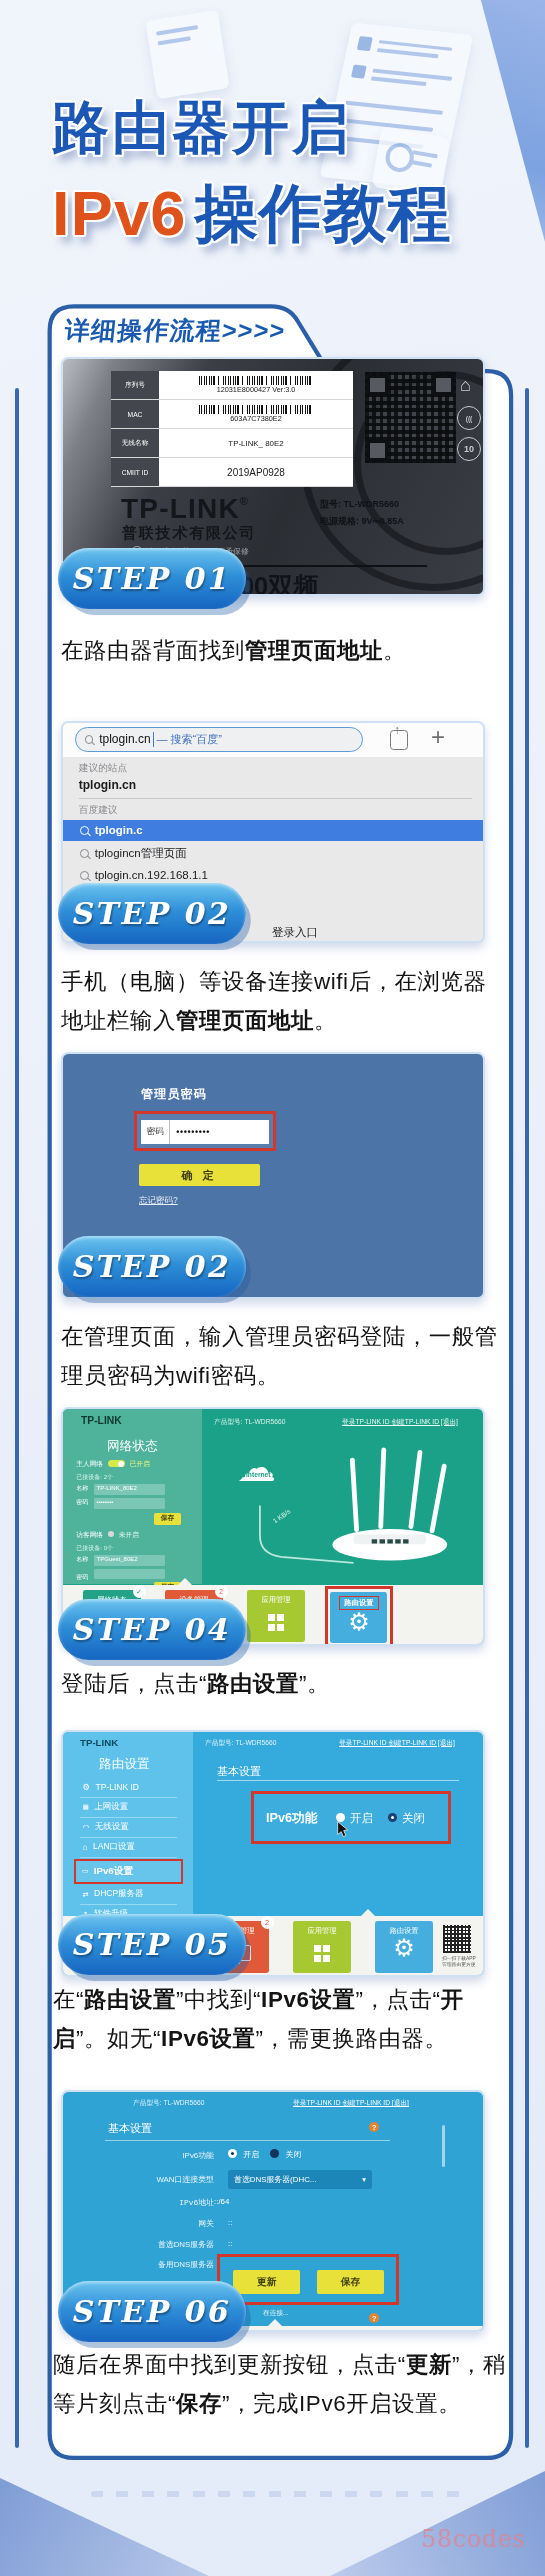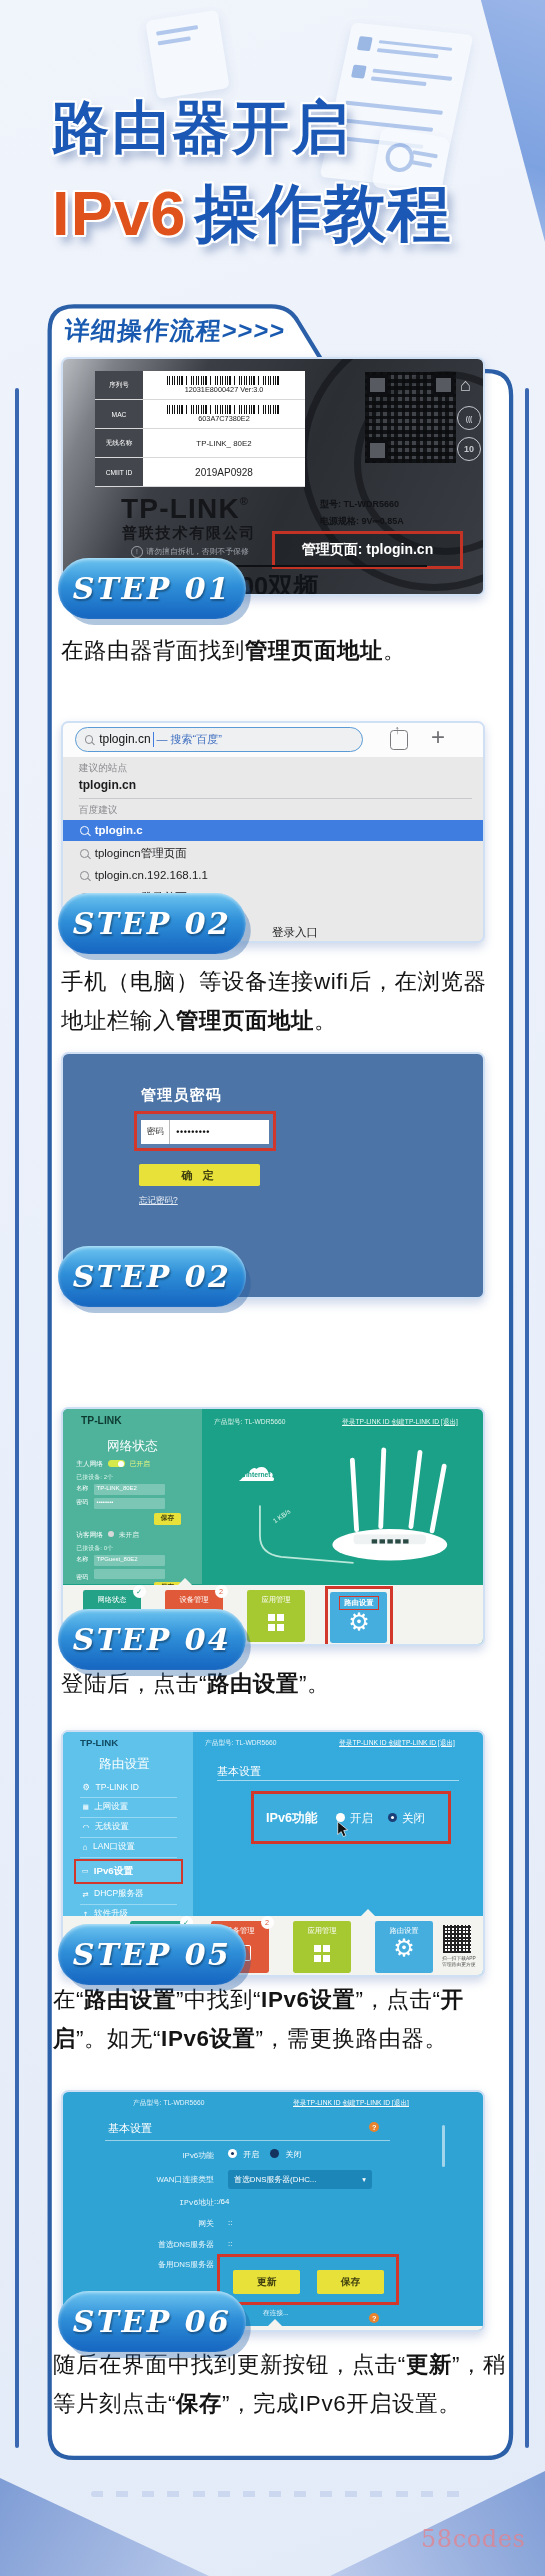--- a/index.html
+++ b/index.html
@@ -30,21 +30,21 @@
   .title2 .rest{color:#1b57b4;margin-left:8.5px;}
   
   .accent-line{width:4.2px;border-radius:2.4px;background:#3a67b2;}
   .flow-tab{left:65px;top:314px;font-size:25px;font-weight:bold;color:#195ab0;transform:skewX(-6deg);letter-spacing:1.2px;}
   
   .shot{position:absolute;left:61px;width:424px;border-radius:7.3px;overflow:hidden;
     border:2.4px solid #cfe0f5;box-shadow:0 4.8px 9.7px rgba(90,120,180,.28);box-sizing:border-box;}
   .badge{position:absolute;left:58px;width:188px;height:61px;border-radius:31.5px;z-index:5;
     background:linear-gradient(180deg,#6cc4f0 0%,#2f8fd8 45%,#1565c0 100%);
     box-shadow:6px 7.3px 0 -1.2px rgba(30,90,160,.35),inset 0 1.8px 3.6px rgba(255,255,255,.5);
-    display:flex;align-items:center;justify-content:center;margin-top:10px;}
+    display:flex;align-items:center;justify-content:center;}
   .badge span{font:italic 900 30px "DejaVu Serif",serif;color:#fff;letter-spacing:2.4px;text-shadow:1.2px 1.8px 1.8px rgba(0,0,0,.35);}
   .caption{position:absolute;left:61px;width:442px;font-size:22.4px;color:#141414;line-height:1.72;letter-spacing:0.6px;}
   .caption .b{font-weight:bold;}
   
   .shot1{background:linear-gradient(115deg,#b9bcc1 0%,#7d8187 10%,#3b3e44 28%,#2b2e33 55%,#3a3d43 100%);}
   .arc{position:absolute;border:7.3px solid rgba(15,17,20,.55);border-radius:50%;}
   .lrow{display:flex;height:28px;border-bottom:0.6px solid #d8d8d8;}
   .lrow .k{width:48px;background:#43474d;color:#fff;font-size:6.7px;display:flex;align-items:center;justify-content:center;}
   .lrow .v{flex:1;background:#fff;display:flex;flex-direction:column;align-items:center;justify-content:center;color:#222;}
   .bcode{width:115px;height:9px;background:repeating-linear-gradient(90deg,#111 0 1.2px,transparent 1.2px 2.4px,#111 2.4px 3px,transparent 3px 4.8px);}
@@ -125,21 +125,21 @@
     <path d="M 82 660 L 82 545 Q 82 505 122 505 L 448 505 Q 478 505 492 530 L 530 592 Q 542 612 566 612 L 804 612 Q 844 612 844 652 L 844 4018 Q 844 4058 804 4058 L 122 4058 Q 82 4058 82 4018 Z" fill="#ffffff" stroke="#2b5fa7" stroke-width="7"></path>
   </svg>
   <div class="abs accent-line" style="left:15px;top:388px;height:2060px;"></div>
   <div class="abs accent-line" style="left:525px;top:388px;height:2060px;"></div>
 
   <div class="abs flow-tab">详细操作流程&gt;&gt;&gt;&gt;</div>
 
   <div class="shot shot1" style="top:357px;height:239px;">
     <div class="arc" style="right:-85px;top:-36px;width:254px;height:254px;"></div>
     <div class="arc" style="right:-55px;top:12px;width:170px;height:170px;"></div>
-    <div class="abs" style="left:32px;top:12px;width:210px;background:#fff;">
+    <div class="abs" style="left:48px;top:12px;width:242px;background:#fff;">
       <div class="lrow">
         <div class="k">序列号</div>
         <div class="v">
             <div class="bcode"></div>
             <div style="font-size:7.3px;">12031E8000427 Ver:3.0</div>
           </div>
       </div>
       <div class="lrow">
         <div class="k">MAC</div>
         <div class="v">
@@ -165,23 +165,20 @@
       <span class="finder" style="right:2.4px;top:2.4px;"></span>
       <span class="finder" style="left:2.4px;bottom:2.4px;"></span>
     </div>
     <div class="abs" style="left:397px;top:15.8px;font-size:18px;color:#c6c9ce;">⌂</div>
     <div class="abs" style="left:394px;top:47px;width:22px;height:22px;border:1.8px solid #c6c9ce;border-radius:50%;color:#c6c9ce;font-size:6.7px;font-weight:bold;display:flex;align-items:center;justify-content:center;">(((</div>
     <div class="abs" style="left:394px;top:78px;width:22px;height:22px;border:1.8px solid #c6c9ce;border-radius:50%;color:#c6c9ce;font-size:9px;font-weight:bold;display:flex;align-items:center;justify-content:center;">10</div>
     <div class="abs" style="left:58px;top:134px;font-size:28px;font-weight:900;color:#14161a;letter-spacing:1.2px;"><span>TP-LINK</span><span style="font-size:11px;vertical-align:13.3px;">®</span></div>
     <div class="abs" style="left:59px;top:165px;font-size:15px;font-weight:bold;color:#14161a;letter-spacing:1.8px;">普联技术有限公司</div>
     <div class="abs" style="left:257px;top:139px;font-size:9px;font-weight:bold;color:#101215;">型号: TL-WDR5660</div>
     <div class="abs" style="left:257px;top:156px;font-size:9px;font-weight:bold;color:#101215;">电源规格: 9V⎓0.85A</div>
-    <div class="abs redbox" style="left:209px;top:172px;width:185px;height:31.5px;">
-      <span style="color:#fff;font-size:14px;font-weight:bold;">管理页面: tplogin.cn</span>
-    </div>
     <div class="abs" style="left:68px;top:187px;font-size:7.9px;color:#9fa4ab;display:flex;align-items:center;gap:3.6px;">
       <span style="width:9.7px;height:9.7px;border:0.6px solid #9fa4ab;border-radius:50%;display:inline-flex;align-items:center;justify-content:center;font-size:6.7px;">!</span>
       <span>请勿擅自拆机，否则不予保修</span>
     </div>
     <div class="abs" style="left:67px;top:206px;width:297px;height:1.8px;background:#0e1013;"></div>
     <div class="abs" style="left:112px;top:211px;font-size:25.4px;font-weight:900;color:#101318;">AC1200双频</div>
 
   </div>
   <div class="badge" style="top:548px;">
       <span>STEP 01</span>
@@ -226,33 +223,34 @@
         <span>tplogin.cn.app 手机登录界面</span>
       </div>
     <div class="abs" style="left:209px;top:202px;font-size:11.5px;color:#1c1c1e;">登录入口</div>
   </div>
   <div class="badge" style="top:883px;">
       <span>STEP 02</span>
     </div>
   <div class="caption" style="top:963px;"><span>手机（电脑）等设备连接wifi后，在浏览器地址栏输入</span><span class="b">管理页面地址</span><span>。</span></div>
 
   <div class="shot shot3" style="top:1052px;height:247px;">
-    <div class="abs" style="left:78px;top:31.5px;font-size:15px;font-weight:bold;color:#fff;letter-spacing:1.2px;">管理员密码</div>
+    <div class="abs" style="left:78px;top:31.5px;font-size:12px;font-weight:bold;color:#fff;letter-spacing:1.2px;">管理员密码</div>
     <div class="abs hl-red" style="left:71px;top:57px;width:142px;height:40px;box-sizing:border-box;background:rgba(255,255,255,.08);">
       <div style="position:absolute;left:4.2px;top:5.5px;right:4.2px;height:24px;background:#fff;display:flex;align-items:stretch;">
         <span style="width:28px;border-right:0.6px solid #bbb;display:flex;align-items:center;justify-content:center;font-size:8.5px;color:#333;">密码</span>
         <span style="flex:1;display:flex;align-items:center;padding-left:6px;font-size:9px;font-weight:bold;color:#111;letter-spacing:0.6px;">•••••••••</span>
       </div>
     </div>
     <div class="abs ybtn" style="left:76px;top:110px;width:121px;height:22px;font-size:11px;letter-spacing:3.6px;">确  定</div>
     <div class="abs" style="left:76px;top:141px;font-size:8.5px;color:#e8eef6;text-decoration:underline;">忘记密码?</div>
   </div>
   <div class="badge" style="top:1236px;">
       <span>STEP 02</span>
     </div>
+  <div class="caption" style="top:1318px;"><span>在管理页面，输入管理员密码登陆，一般管理员密码为wifi密码。</span></div>
 
   <div class="shot" style="top:1407px;height:239px;background:#1ba187;">
     <div class="abs" style="left:0;top:0;width:139px;height:24px;background:#4fb39c;">
       <span style="position:absolute;left:18px;top:6px;font-size:10.3px;font-weight:900;color:#0d3a30;">TP-LINK</span>
     </div>
     <div class="abs" style="left:151px;top:8.5px;font-size:6.7px;color:#d8f2ea;">产品型号: TL-WDR5660</div>
     <div class="abs" style="left:279px;top:8.5px;font-size:6.7px;color:#eafaf4;text-decoration:underline;">登录TP-LINK ID  创建TP-LINK ID  [退出]</div>
     <div class="abs" style="left:0;top:24px;width:139px;height:151px;background:#4fb39c;">
       <div style="position:absolute;left:44px;top:4.8px;font-size:12.7px;color:#fff;">网络状态</div>
       <div style="position:absolute;left:13.3px;top:27px;font-size:6.7px;color:#fff;">

